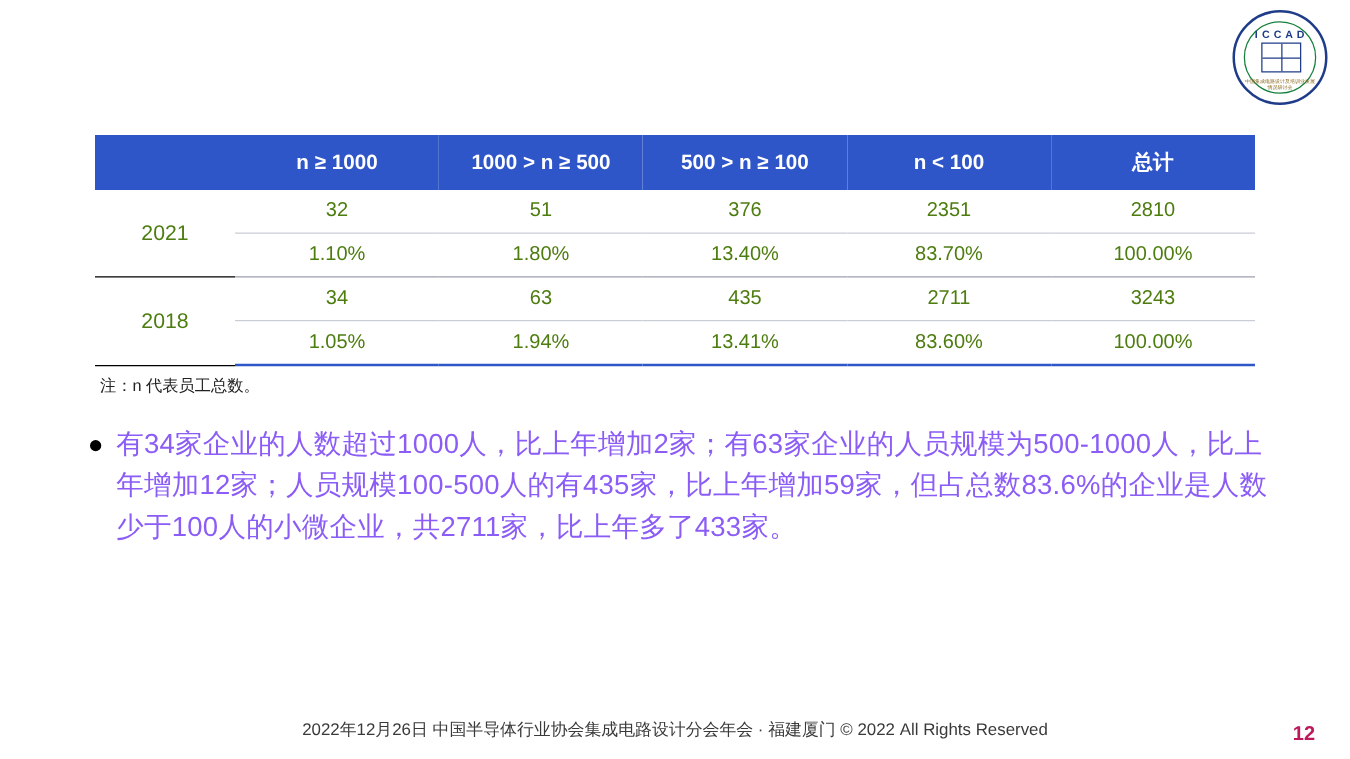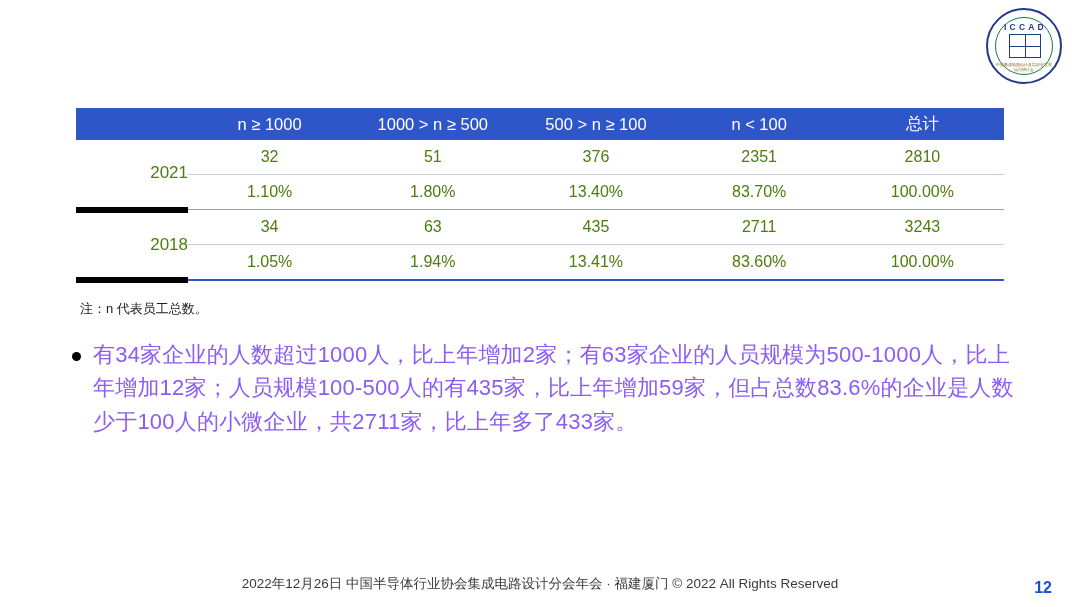--- a/index.html
+++ b/index.html
@@ -127,41 +127,40 @@
   }
   table.data {
     border-collapse: collapse;
     width: 928px;
     table-layout: fixed;
   }
   table.data th {
     background: #2f56c8;
     color: #ffffff;
     font-size: 16.5px;
-    font-weight: normal;
-    height: 32px;
+    font-weight: bold;
+    height: 44px;
     text-align: center;
     border: none;
     padding: 0;
   }
   table.data th.corner {
     width: 112px;
   }
   table.data td {
     text-align: center;
     font-size: 16px;
     height: 34px;
     padding: 0;
     border-bottom: 1px solid #c9cdd6;
     color: #4d7c0f;
   }
   table.data td.year {
     font-size: 17px;
-    border-bottom: 6px solid #000000;
-    text-align: right;
+    border-bottom: 1px solid #000000;
   }
   tr.last-of-year td {
     border-bottom: 1px solid #9aa0ad;
   }
   tr.final td {
     border-bottom: 2px solid #2f56c8;
   }
   .note {
     position: absolute;
     left: 80px;
@@ -204,21 +203,21 @@
     bottom: 14px;
     text-align: center;
     font-size: 13.5px;
     color: #3a3a3a;
   }
   .page-num {
     position: absolute;
     right: 28px;
     bottom: 10px;
     font-size: 16px;
-    color: #1d4ed8;
+    color: #be185d;
     font-weight: bold;
   }
 </style>
 </head>
 <body>
 
 <div class="slide">
 
 
   <div class="logo">

